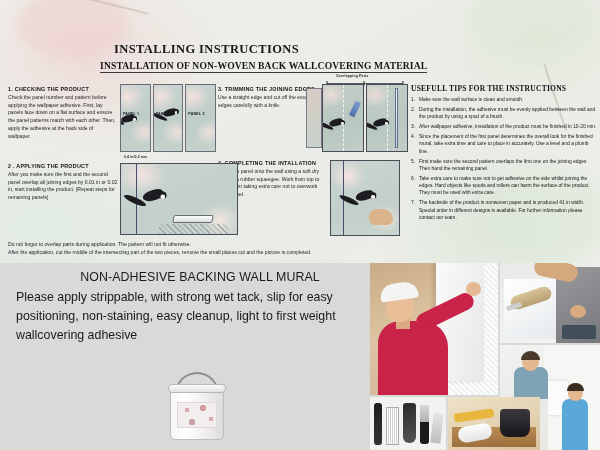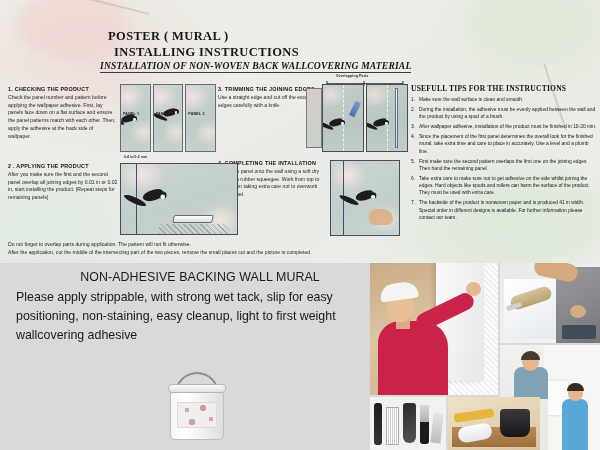--- a/index.html
+++ b/index.html
@@ -26,29 +26,28 @@
   
   .wash { position: absolute; border-radius: 50%; filter: blur(6px); pointer-events:none; }
   .branch { position:absolute; background:#b9a99a; opacity:.45; pointer-events:none; }
 
   #hdr-title-block {
     position: absolute; left: 108px; top: 29px;
     font-family: "Liberation Serif", serif;
     color: #17171a;
   }
   #hdr-title-block .l1 { font-size: 12.5px; font-weight: bold; letter-spacing: .4px; }
-  #hdr-title-block .l2 { font-size: 12.5px; font-weight: bold; letter-spacing: .4px; margin-top: 1px; padding-left: 6px;}
+  #hdr-title-block .l2 { font-size: 12.5px; font-weight: bold; letter-spacing: .4px; margin-top: 13px; padding-left: 6px;}
   #hdr-sub {
     position: absolute; left: 100px; top: 60px;
     font-family: "Liberation Serif", serif;
     font-size: 9.6px; font-weight: bold; color: #16161a;
     letter-spacing: .15px;
     border-bottom: 1.2px solid #3a3a3a;
     padding-bottom: 1px;
-    font-style: italic;
   }
 
   .step { position: absolute; color: #1b1b1f; }
   .step-h {
     font-size: 5.4px; font-weight: bold; letter-spacing: .25px;
     margin-bottom: 2px; color: #15151a;
   }
   .step-b { font-size: 5.1px; line-height: 1.52; color: #23232a; }
 
   #tips { position: absolute; left: 411px; top: 84px; width: 186px; color:#15151a; }
@@ -235,21 +234,20 @@
 <div id="instruction-panel">
 
   <div class="wash" style="left:18px;top:-10px;width:110px;height:70px;background:rgba(238,206,203,.55);"></div>
   <div class="wash" style="left:470px;top:-14px;width:120px;height:70px;background:rgba(222,232,214,.5);"></div>
   <div class="wash" style="left:-10px;top:180px;width:120px;height:80px;background:rgba(226,236,228,.6);"></div>
   <div class="wash" style="left:480px;top:170px;width:130px;height:90px;background:rgba(220,234,216,.55);"></div>
   <div class="branch" style="left:60px;top:2px;width:90px;height:2px;transform:rotate(14deg);"></div>
   <div class="branch" style="left:520px;top:96px;width:70px;height:2px;transform:rotate(72deg);"></div>
 
   <div id="hdr-title-block">
-    <div class="l1">POSTER ( MURAL )</div>
     <div class="l2">INSTALLING INSTRUCTIONS</div>
   </div>
   <div id="hdr-sub">INSTALLATION OF NON-WOVEN BACK WALLCOVERING MATERIAL</div>
 
   <div class="step" style="left:8px;top:86px;width:108px;">
     <div class="step-h">1. CHECKING THE PRODUCT</div>
     <div class="step-b">Check the panel number and pattern before applying the wallpaper adhesive. First, lay panels face down on a flat surface and ensure the panel patterns match with each other. Then, apply the adhesive at the back side of wallpaper.</div>
   </div>
 
   <div class="step" style="left:8px;top:163px;width:110px;">

